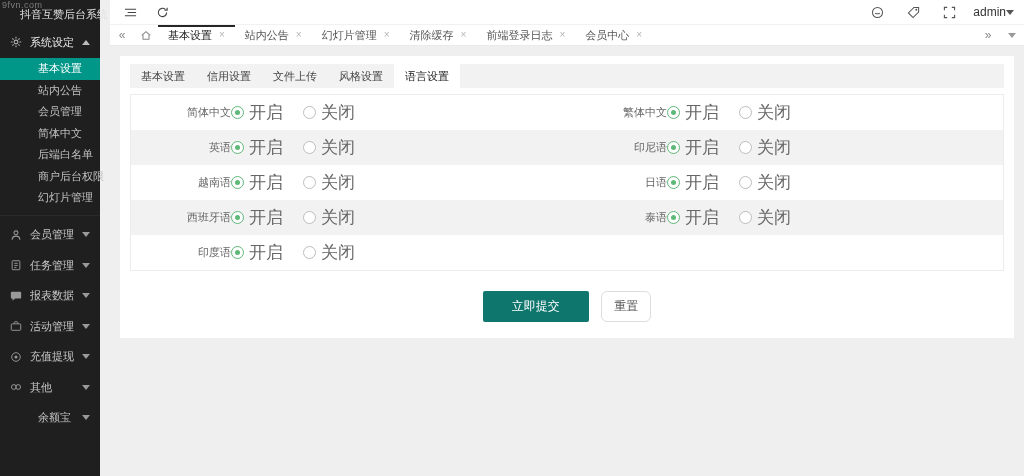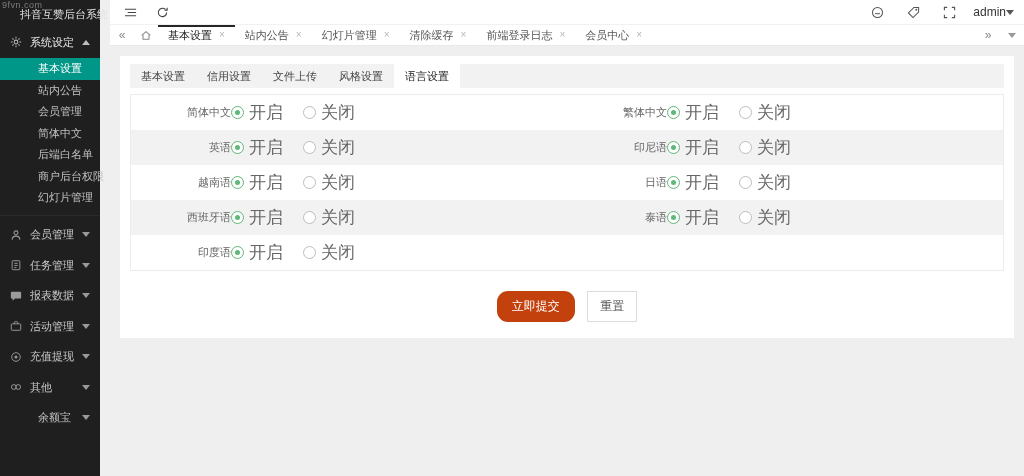--- a/index.html
+++ b/index.html
@@ -52,22 +52,22 @@
   .form-box { margin:0 10px; border:1px solid #ececec; }
   .form-row { height:35px; display:flex; }
   .form-row:nth-child(even) { background:#f2f2f2; }
   .cell { width:50%; display:flex; align-items:center; }
   .cell-label { width:100px; text-align:right; padding-right:0; font-size:11px; color:#666; white-space:nowrap; }
   .radio { display:flex; align-items:center; gap:5px; margin-right:20px; font-size:17px; color:#666; cursor:pointer; }
   .radio-circle { width:13px; height:13px; border-radius:50%; border:1px solid #bdbdbd; background:#fff; position:relative; }
   .radio.checked .radio-circle { border-color:#5FB878; }
   .radio.checked .radio-circle::after { content:""; position:absolute; left:3px; top:3px; width:5px; height:5px; border-radius:50%; background:#5FB878; }
   .btn-row { text-align:center; margin-top:20px; }
-  .btn-submit { display:inline-block; background:#c2410c; color:#fff; font-size:12px; padding:7px 15px; border:none; border-radius:11px; cursor:pointer; font-family:inherit; }
-  .btn-reset { display:inline-block; background:#fff; color:#555; font-size:12px; padding:6px 12px; border:1px solid #dcdcdc; border-radius:0; margin-left:9px; cursor:pointer; font-family:inherit; }
+  .btn-submit { display:inline-block; background:#0f766e; color:#fff; font-size:12px; padding:7px 29px; border:none; border-radius:2px; cursor:pointer; font-family:inherit; }
+  .btn-reset { display:inline-block; background:#fff; color:#555; font-size:12px; padding:6px 12px; border:1px solid #dcdcdc; border-radius:6px; margin-left:9px; cursor:pointer; font-family:inherit; }
 </style>
 </head>
 <body>
 
 <div class="sidebar">
   <div class="logo-area">
     <span class="watermark">9fvn.com</span>
     <span class="logo-title">抖音互赞后台系统</span>
   </div>
 

